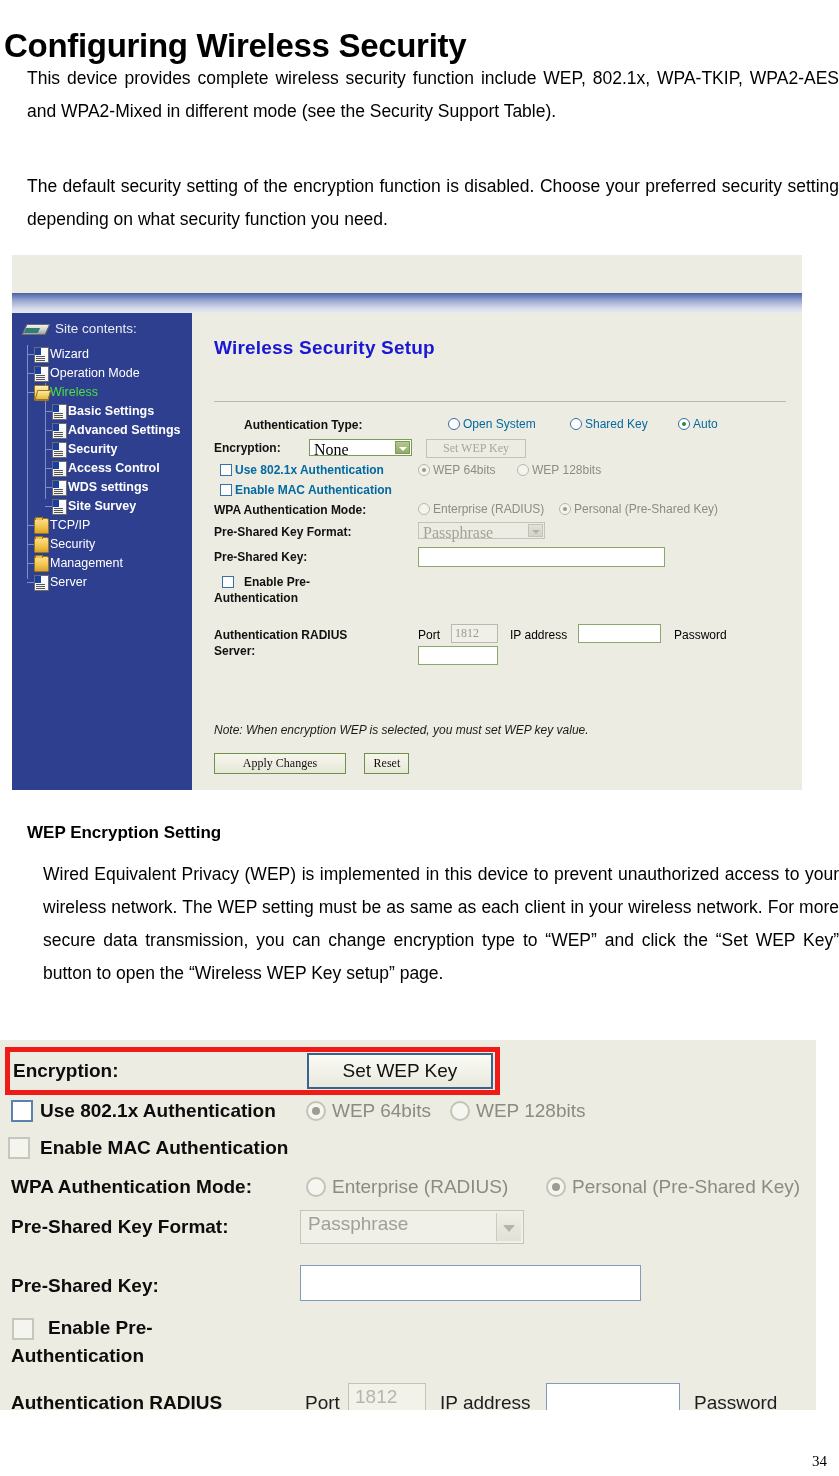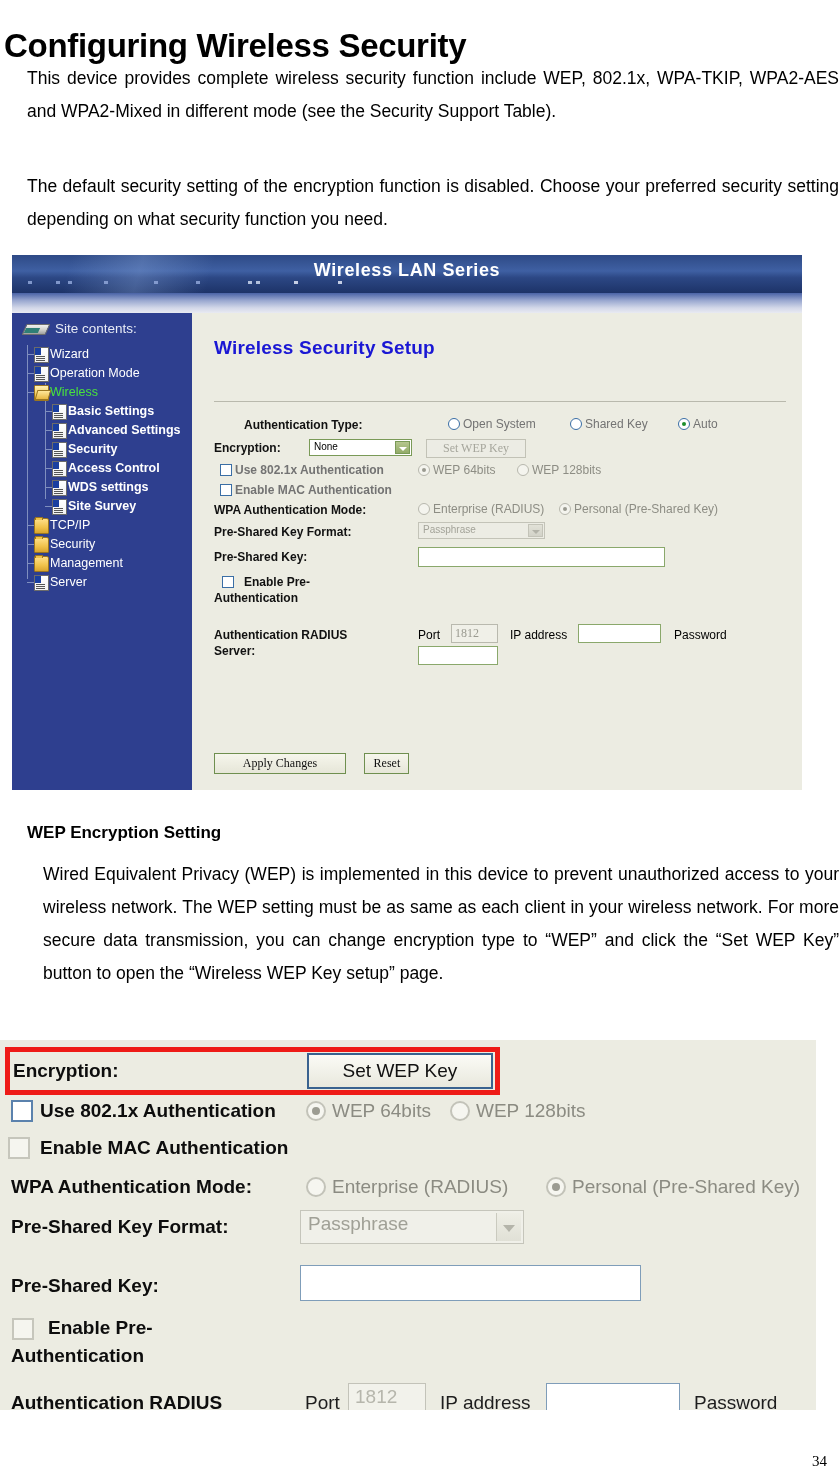--- a/index.html
+++ b/index.html
@@ -336,39 +336,39 @@
     position: relative;
     display: inline-block;
     width: 12px; height: 12px;
     background: #ffffff;
     border: 1px solid #3a6ea5;
     vertical-align: -2px;
     box-sizing: border-box;
   }
   .rlabel {
     font-size: 12px;
-    color: #737373;
+    color: #0369a1;
     margin-left: 3px;
   }
   .rlabel.dim { color: #8d8d84; }
 
   .select {
     position: relative;
     display: inline-block;
     height: 17px;
     background: #ffffff;
     border: 1px solid #7a9a57;
     box-sizing: border-box;
     vertical-align: middle;
   }
   .select .sel-text {
     position: absolute;
     left: 4px; top: 1px;
-    font-family: Liberation Sans, sans-serif;
-    font-size: 10px;
+    font-family: Liberation Serif, serif;
+    font-size: 16px;
     color: #000;
     white-space: nowrap;
   }
   .select .sel-arrow {
     position: absolute;
     right: 1px; top: 1px;
     width: 15px; height: 13px;
     background: linear-gradient(to bottom, #b5c78e 0%, #93ab69 100%);
     border: 1px solid #7a9a57;
     box-sizing: border-box;
@@ -554,35 +554,20 @@
 <div class="prose prose-1">
   <p>This device provides complete wireless security function include WEP, 802.1x, WPA-TKIP, WPA2-AES and WPA2-Mixed in different mode (see the Security Support Table).</p>
 </div>
 
 <div class="prose prose-2">
   <p>The default security setting of the encryption function is disabled. Choose your preferred security setting depending on what security function you need.</p>
 </div>
 
 <div class="shot" id="shot1">
 
-  <div class="banner">
-    <div class="banner-dots">
-      <i style="left:2px;top:0"></i>
-        <i style="left:30px;top:0"></i>
-        <i style="left:42px;top:0"></i>
-      <i style="left:78px;top:0"></i>
-        <i style="left:128px;top:0"></i>
-        <i style="left:170px;top:0"></i>
-      <i style="left:222px;top:0;background:#cdd8ef"></i>
-        <i style="left:230px;top:0;background:#cdd8ef"></i>
-      <i style="left:268px;top:0;background:#e2e8f7"></i>
-        <i style="left:312px;top:0;background:#e2e8f7"></i>
-    </div>
-    <div class="banner-title">Wireless LAN Series</div>
-  </div>
   <div class="banner-under"></div>
 
   <div class="sidebar">
     <div class="site-contents">
       <span class="icon-router">
         <span class="body"></span>
           <span class="band"></span>
       </span>
       <span class="label">Site contents:</span>
     </div>
@@ -760,20 +745,21 @@
         <span class="fctl" style="left:364px;top:14px;">
           <span class="txt" style="width:83px;height:19px;"><span class="val"></span></span>
         </span>
         <span class="fctl" style="left:460px;top:18px;">Password</span>
         <span class="fctl" style="left:204px;top:36px;">
           <span class="txt" style="width:80px;height:19px;"><span class="val"></span></span>
         </span>
       </div>
     </div>
 
+    <div class="note" style="top:392px;">Note: When encryption WEP is selected, you must set WEP key value.</div>
 
     <div style="position:absolute;left:22px;top:422px;">
       <span class="btn" style="width:132px;height:21px;line-height:19px;">Apply Changes</span>
       <span class="btn" style="width:45px;height:21px;line-height:19px;margin-left:14px;border-color:#6f8f4f;">Reset</span>
     </div>
   </div>
 </div>
 
 <div class="section-head">WEP Encryption Setting</div>
 <div class="prose prose-3">

